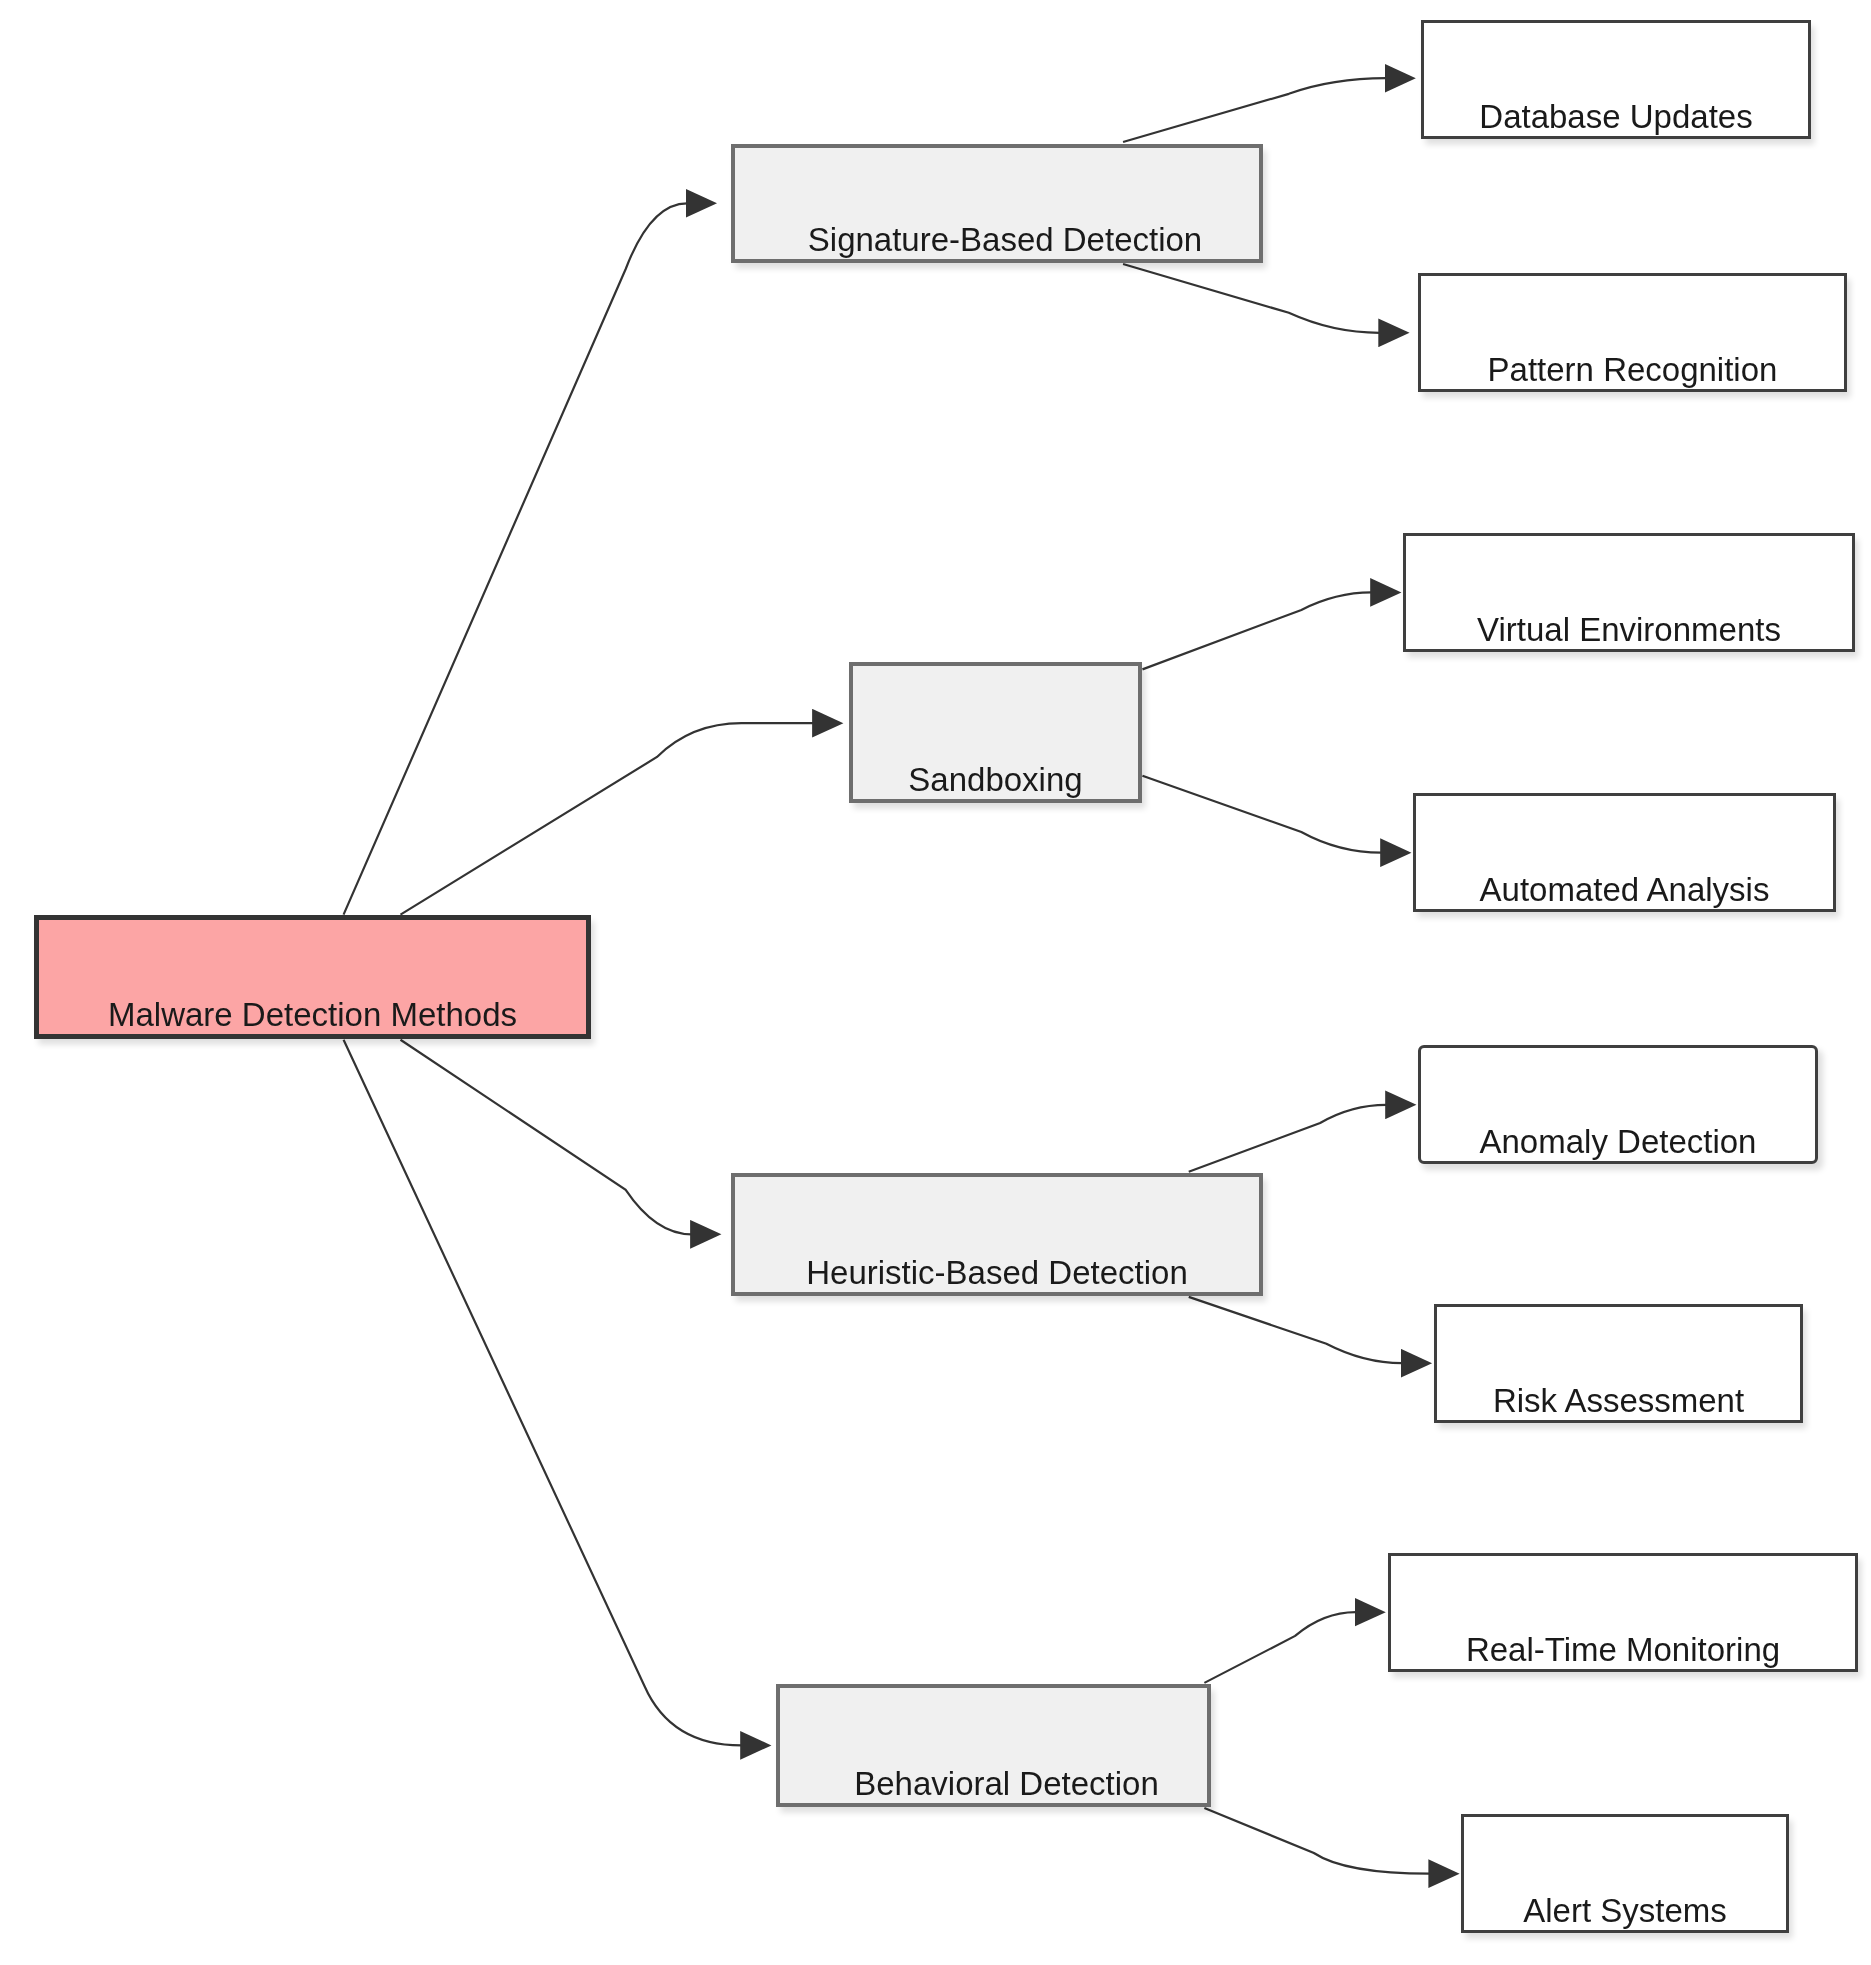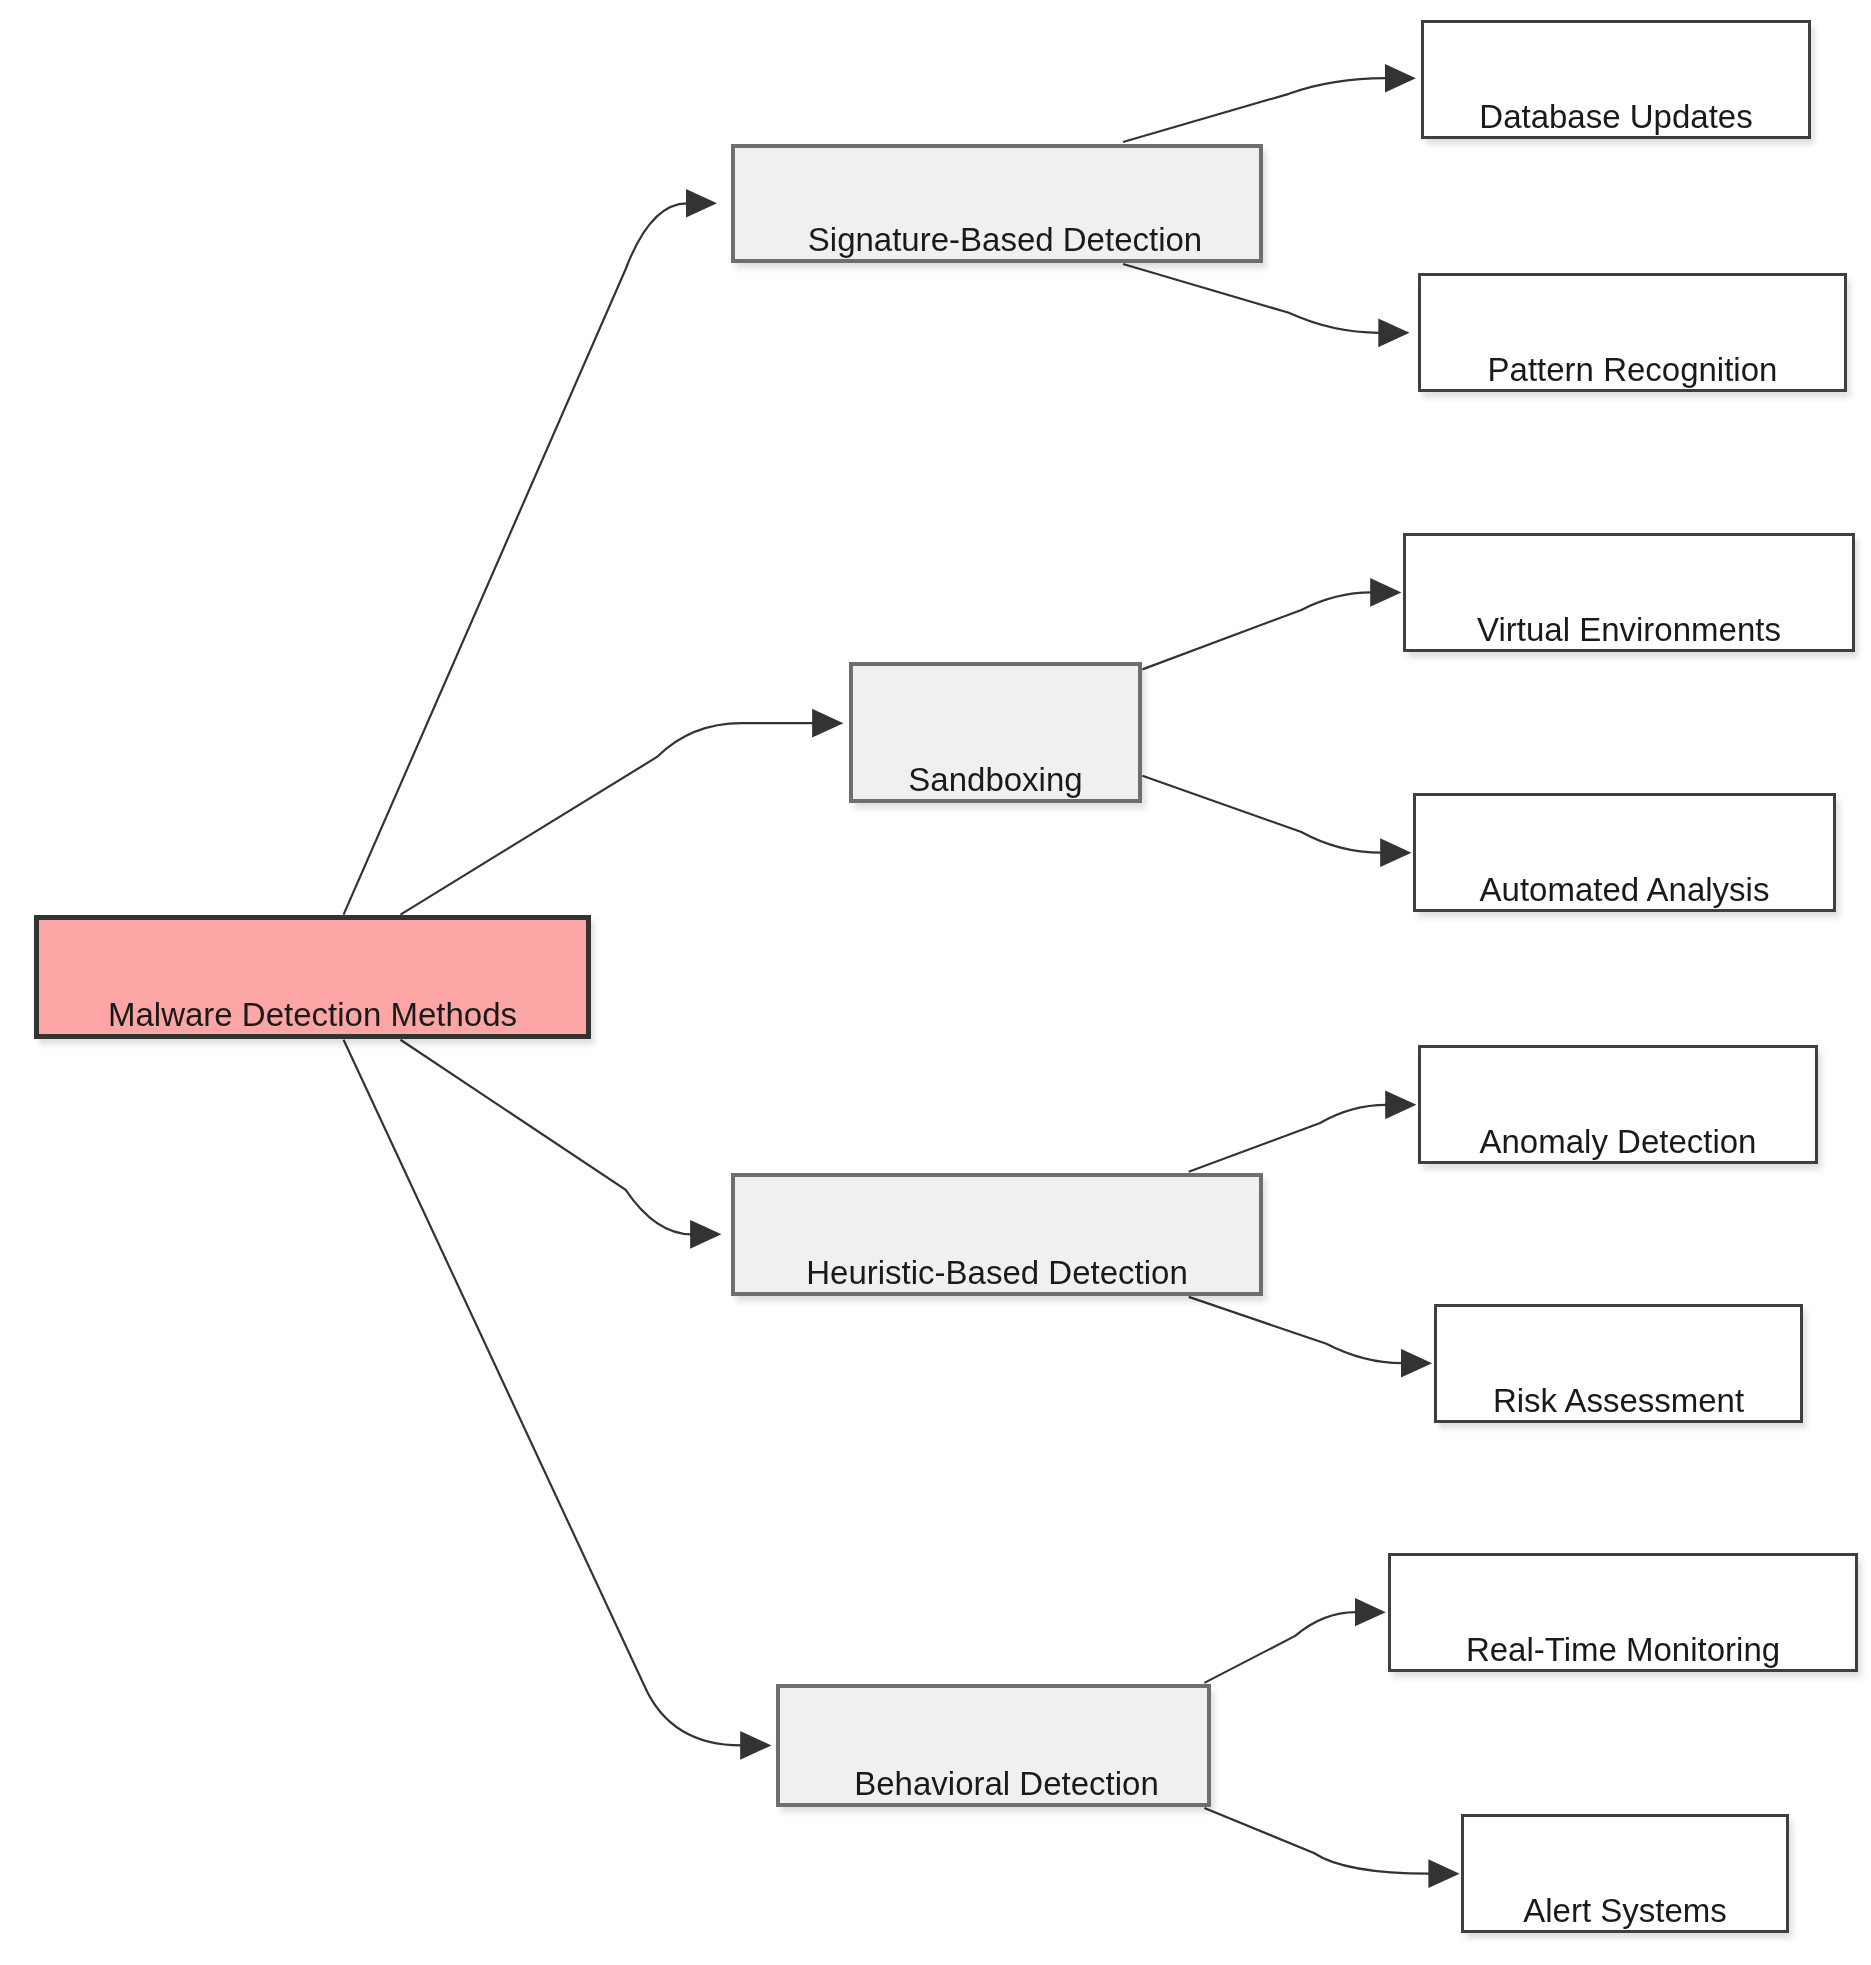--- a/index.html
+++ b/index.html
@@ -56,21 +56,21 @@
   }
   
   #n-root      {left:34px;  top:915px; width:557px; height:124px;}
   #n-signature {left:731px;top:144px;  width:532px; height:119px;padding-left:16px;}
   #n-database  {left:1421px;top:20px;   width:390px; height:119px;}
   #n-pattern   {left:1412px;top:273px;  width:429px; height:119px;margin-left:6px;}
   #n-sandbox   {left:849px;top:662px; width:293px; height:141px;}
   #n-virtual   {left:1403px;top:533px;  width:452px; height:119px;}
   #n-automated {left:1413px;top:793px; width:423px; height:119px;}
   #n-heuristic {left:731px;top:1173px; width:532px; height:123px;}
-  #n-anomaly   {left:1418px;top:1045px; width:400px; height:119px;}
+  #n-anomaly   {left:1418px;top:1045px; width:400px; height:119px;border-radius:6px;}
   #n-risk      {left:1434px;top:1304px; width:369px; height:119px;}
   #n-behavior  {left:776px;top:1684px; width:435px; height:123px;padding-left:26px;}
   #n-realtime  {left:1388px;top:1553px; width:470px; height:119px;}
   #n-alert     {left:1461px;top:1814px; width:328px; height:119px;}
 </style>
 </head>
 <body>
 
 <div id="canvas">
 

